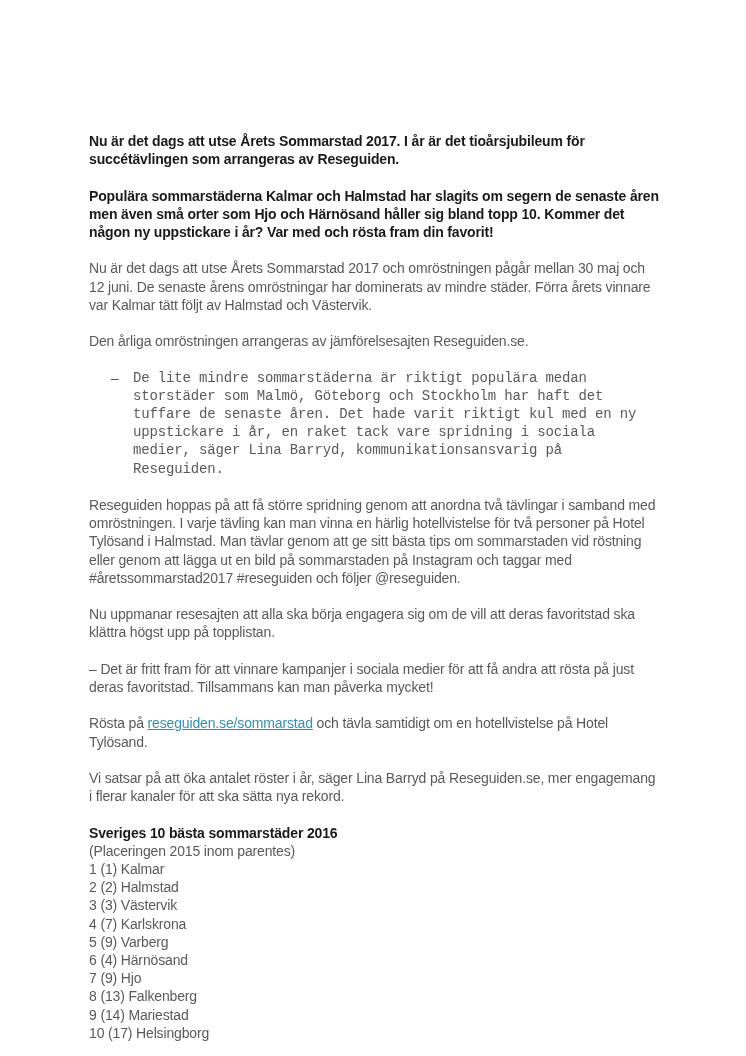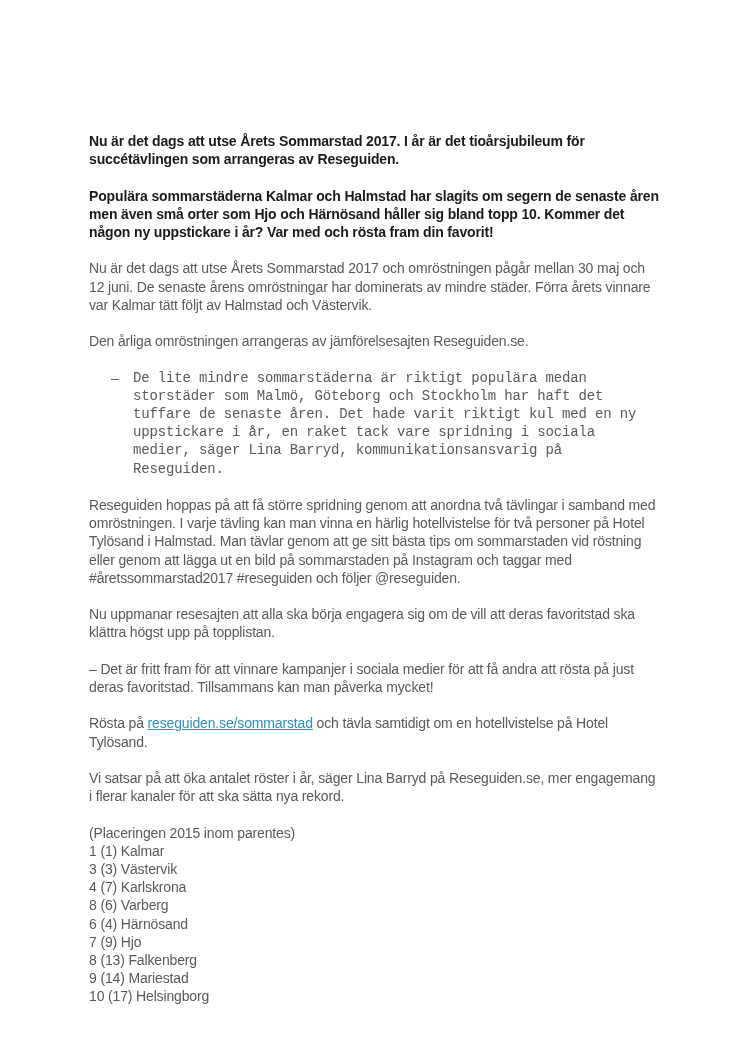--- a/index.html
+++ b/index.html
@@ -36,24 +36,26 @@
   </div>
 
   <p>Reseguiden hoppas på att få större spridning genom att anordna två tävlingar i samband med omröstningen. I varje tävling kan man vinna en härlig hotellvistelse för två personer på Hotel Tylösand i Halmstad. Man tävlar genom att ge sitt bästa tips om sommarstaden vid röstning eller genom att lägga ut en bild på sommarstaden på Instagram och taggar med #åretssommarstad2017 #reseguiden och följer @reseguiden.</p>
   <p>Nu uppmanar resesajten att alla ska börja engagera sig om de vill att deras favoritstad ska klättra högst upp på topplistan.</p>
   <p>– Det är fritt fram för att vinnare kampanjer i sociala medier för att få andra att rösta på just deras favoritstad. Tillsammans kan man påverka mycket!</p>
   <p><span>Rösta på </span><a class="link" href="#">reseguiden.se/sommarstad</a><span> och tävla samtidigt om en hotellvistelse på Hotel Tylösand.</span></p>
 
   <p>Vi satsar på att öka antalet röster i år, säger Lina Barryd på Reseguiden.se, mer engagemang i flerar kanaler för att ska sätta nya rekord.</p>
 
   <div>
+    <span class="list-line list-title">Sveriges 10 bästa sommarstäder 2016</span>
     <span class="list-line">(Placeringen 2015 inom parentes)</span>
     <span class="list-line">1 (1) Kalmar</span>
+    <span class="list-line">2 (2) Halmstad</span>
     <span class="list-line">3 (3) Västervik</span>
     <span class="list-line">4 (7) Karlskrona</span>
-    <span class="list-line">8 (6) Varberg</span>
+    <span class="list-line">5 (9) Varberg</span>
     <span class="list-line">6 (4) Härnösand</span>
     <span class="list-line">7 (9) Hjo</span>
     <span class="list-line">8 (13) Falkenberg</span>
     <span class="list-line">9 (14) Mariestad</span>
     <span class="list-line">10 (17) Helsingborg</span>
   </div>
 </div>
 
 </body></html>

